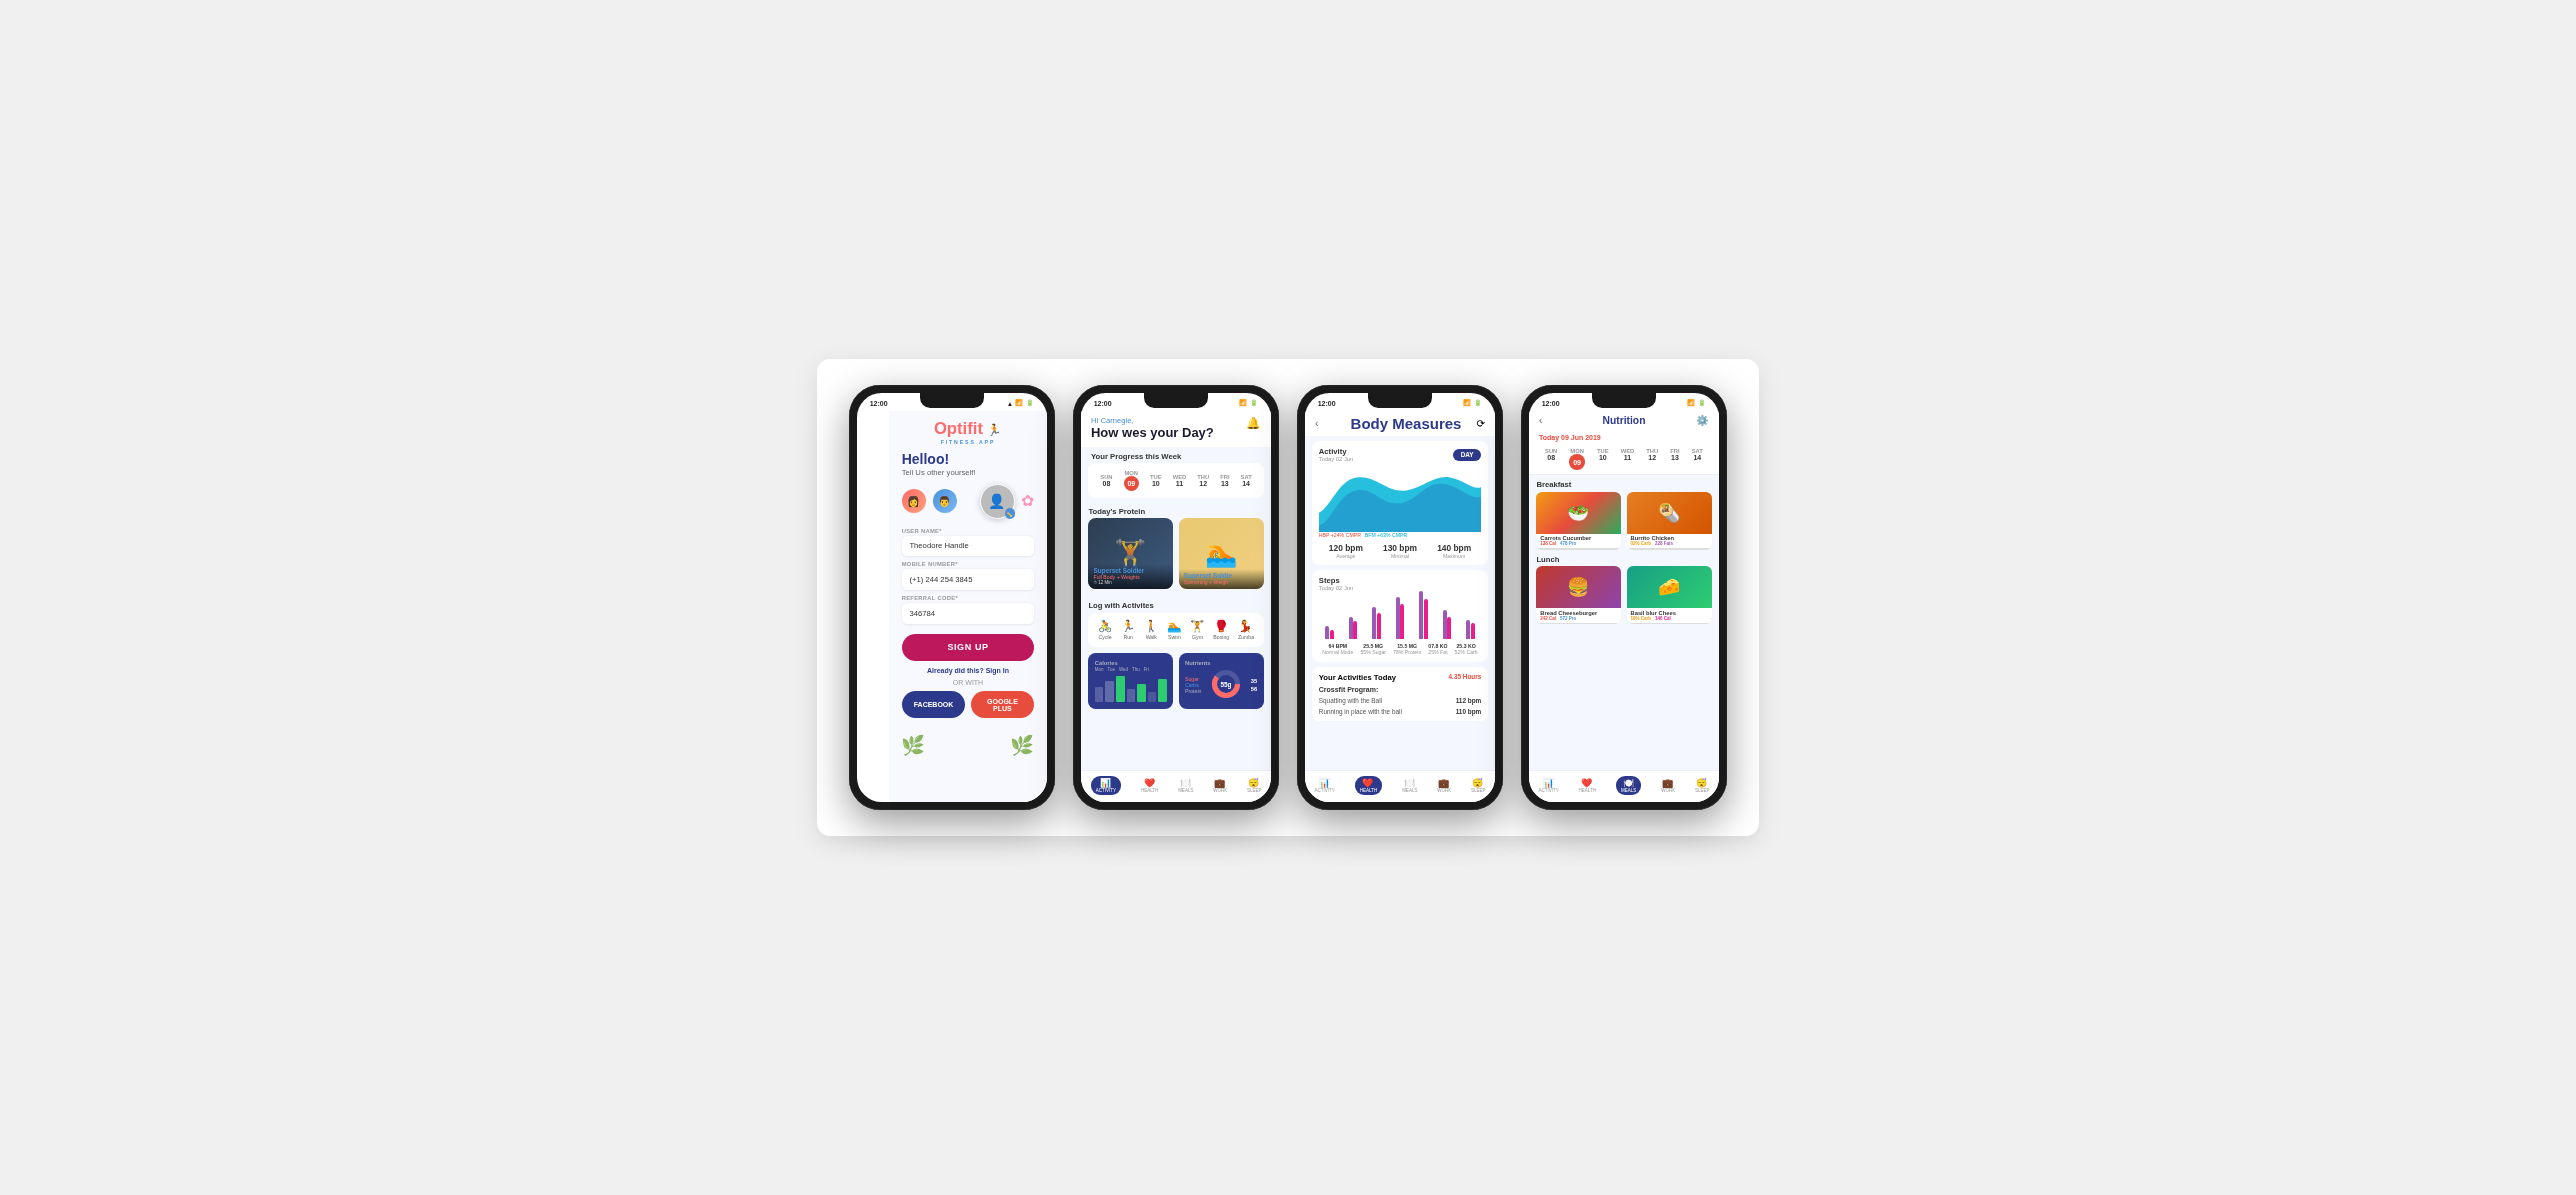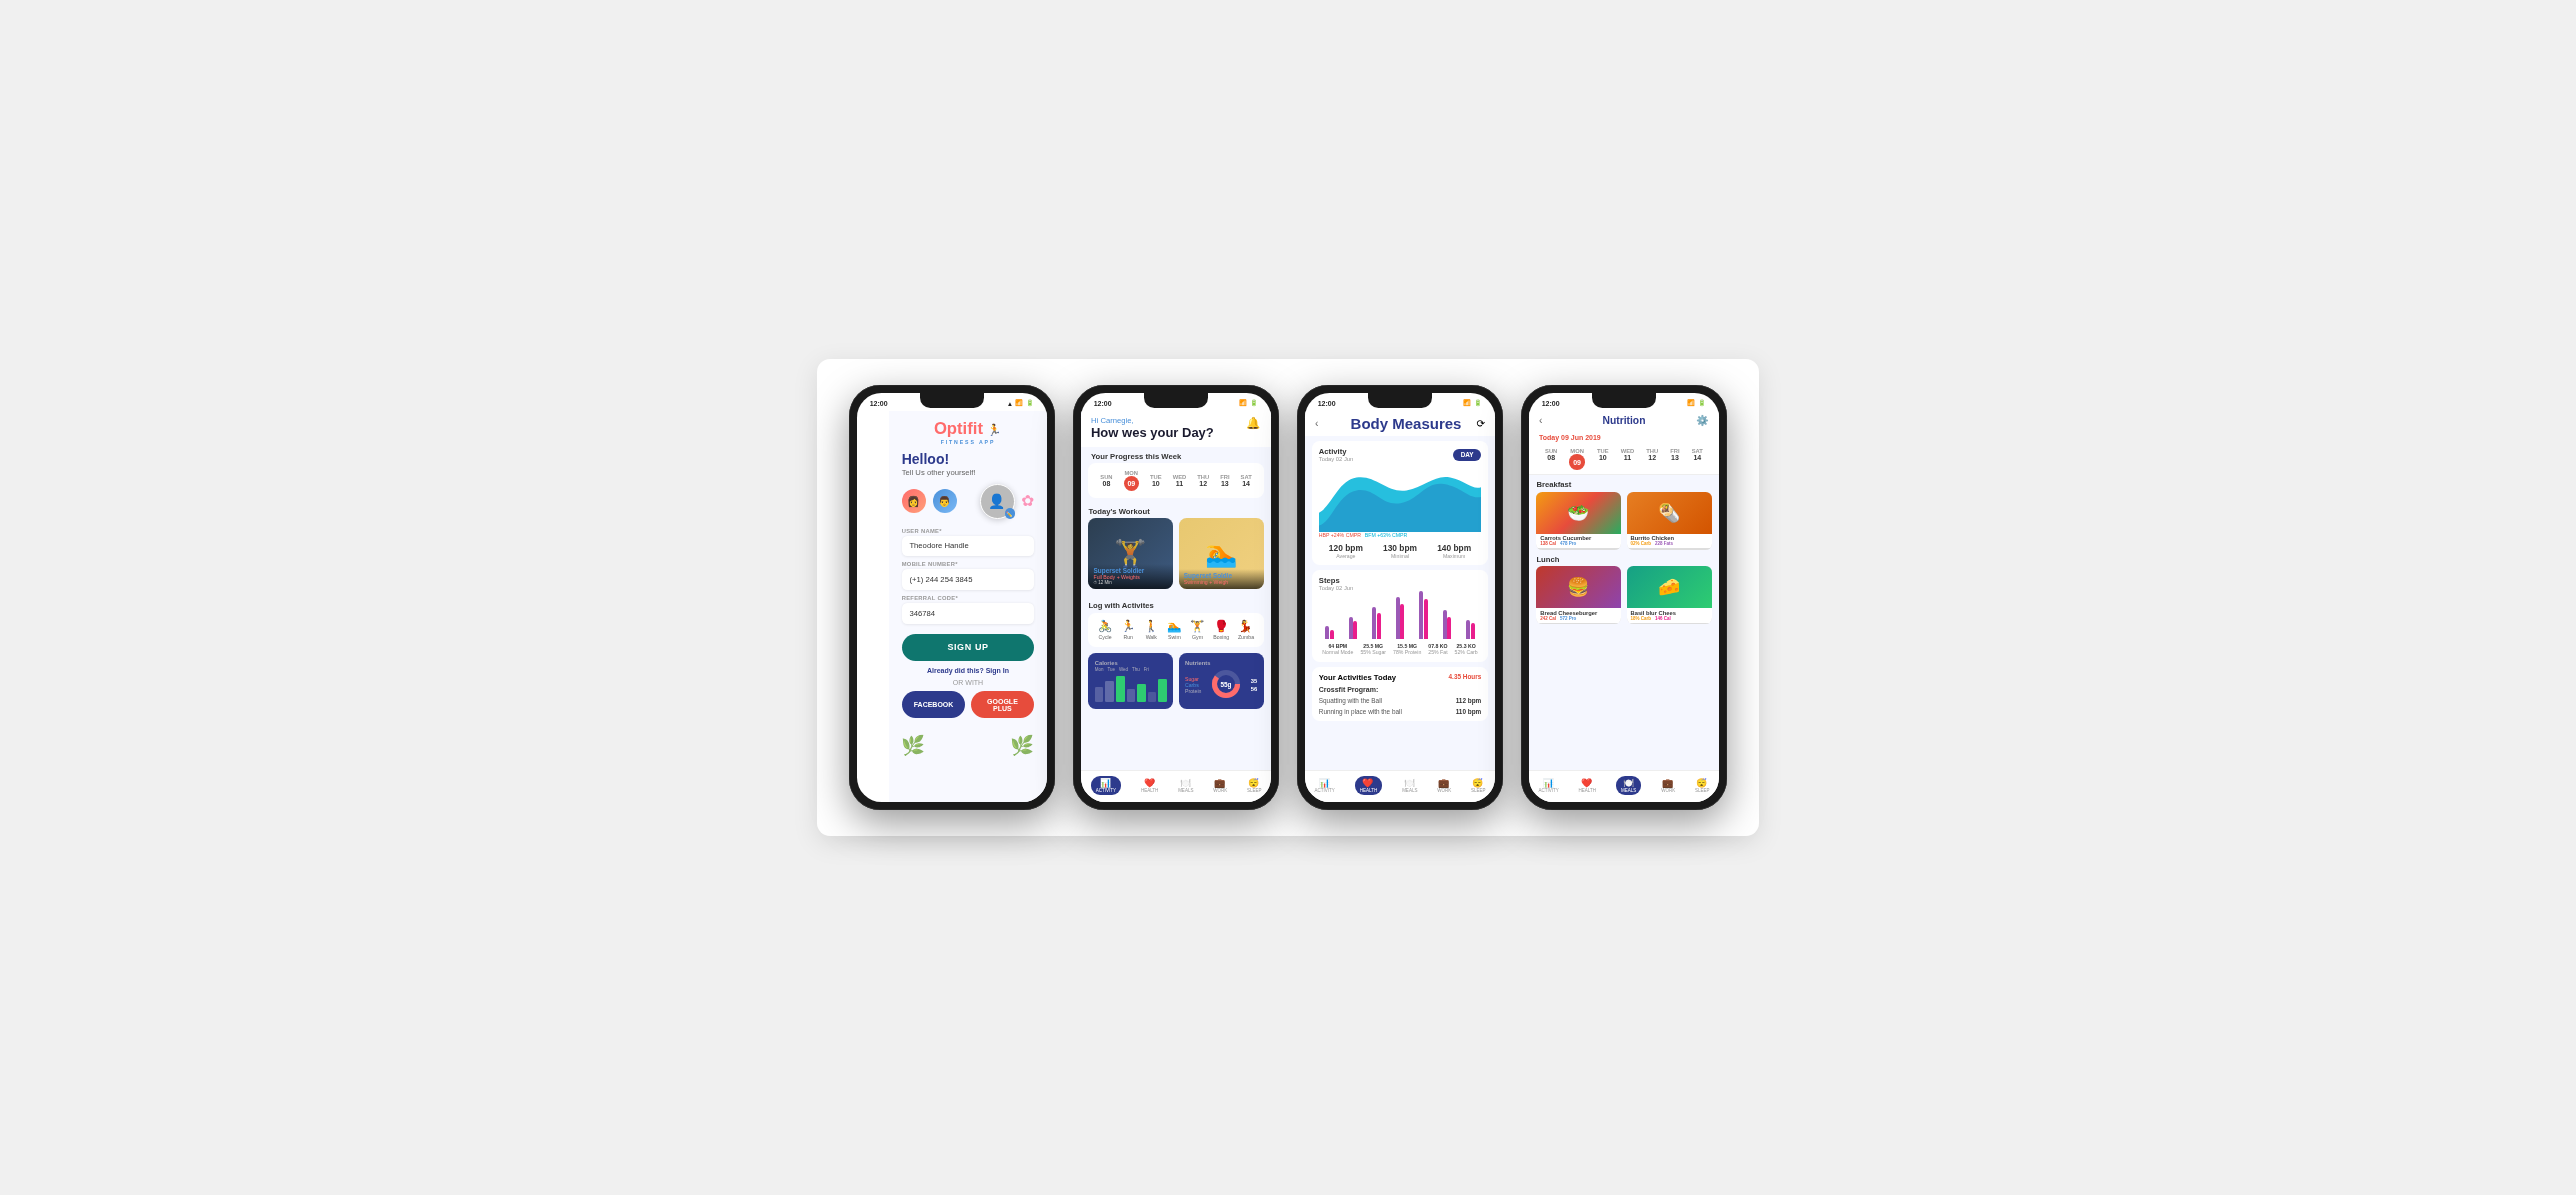--- a/index.html
+++ b/index.html
@@ -128,21 +128,21 @@
       background: white;
       border: none;
       border-radius: 5.2px;
       padding: 5.8px 7.7px;
       font-size: 7.7px;
       color: #333;
       box-shadow: 0 0.6px 2.6px rgba(0,0,0,0.08);
     }
     .signup-btn {
       width: 100%;
-      background: #0f766e;
+      background: #be185d;
       color: white;
       border: none;
       border-radius: 16px;
       padding: 8.4px;
       font-size: 9px;
       font-weight: 700;
       letter-spacing: 0.6px;
       margin-top: 10.3px;
       cursor: pointer;
     }
@@ -762,21 +762,21 @@
                 <div>FRI</div>
                 <div class="week-num">13</div>
               </div>
             <div class="week-day">
                 <div>SAT</div>
                 <div class="week-num">14</div>
               </div>
           </div>
         </div>
         <div class="workout-section">
-          <div class="section-title" style="padding-left:0;">Today's Workout</div>
+          <div class="section-title" style="padding-left:0;">Today's Protein</div>
           <div class="workout-cards">
             <div class="workout-card">
               <div class="workout-img gym">
                 <span style="font-size:26px;opacity:0.8;">🏋️</span>
               </div>
               <div class="workout-overlay">
                 <div style="color:#4a90d9;font-size:6.4px;font-weight:700;">Superset Soldier</div>
                 <div style="color:#ff6b6b;font-size:5.2px;">Full Body + Weights</div>
                 <div style="color:#ccc;font-size:4.5px;">⏱ <span>12 Min</span></div>
               </div>

